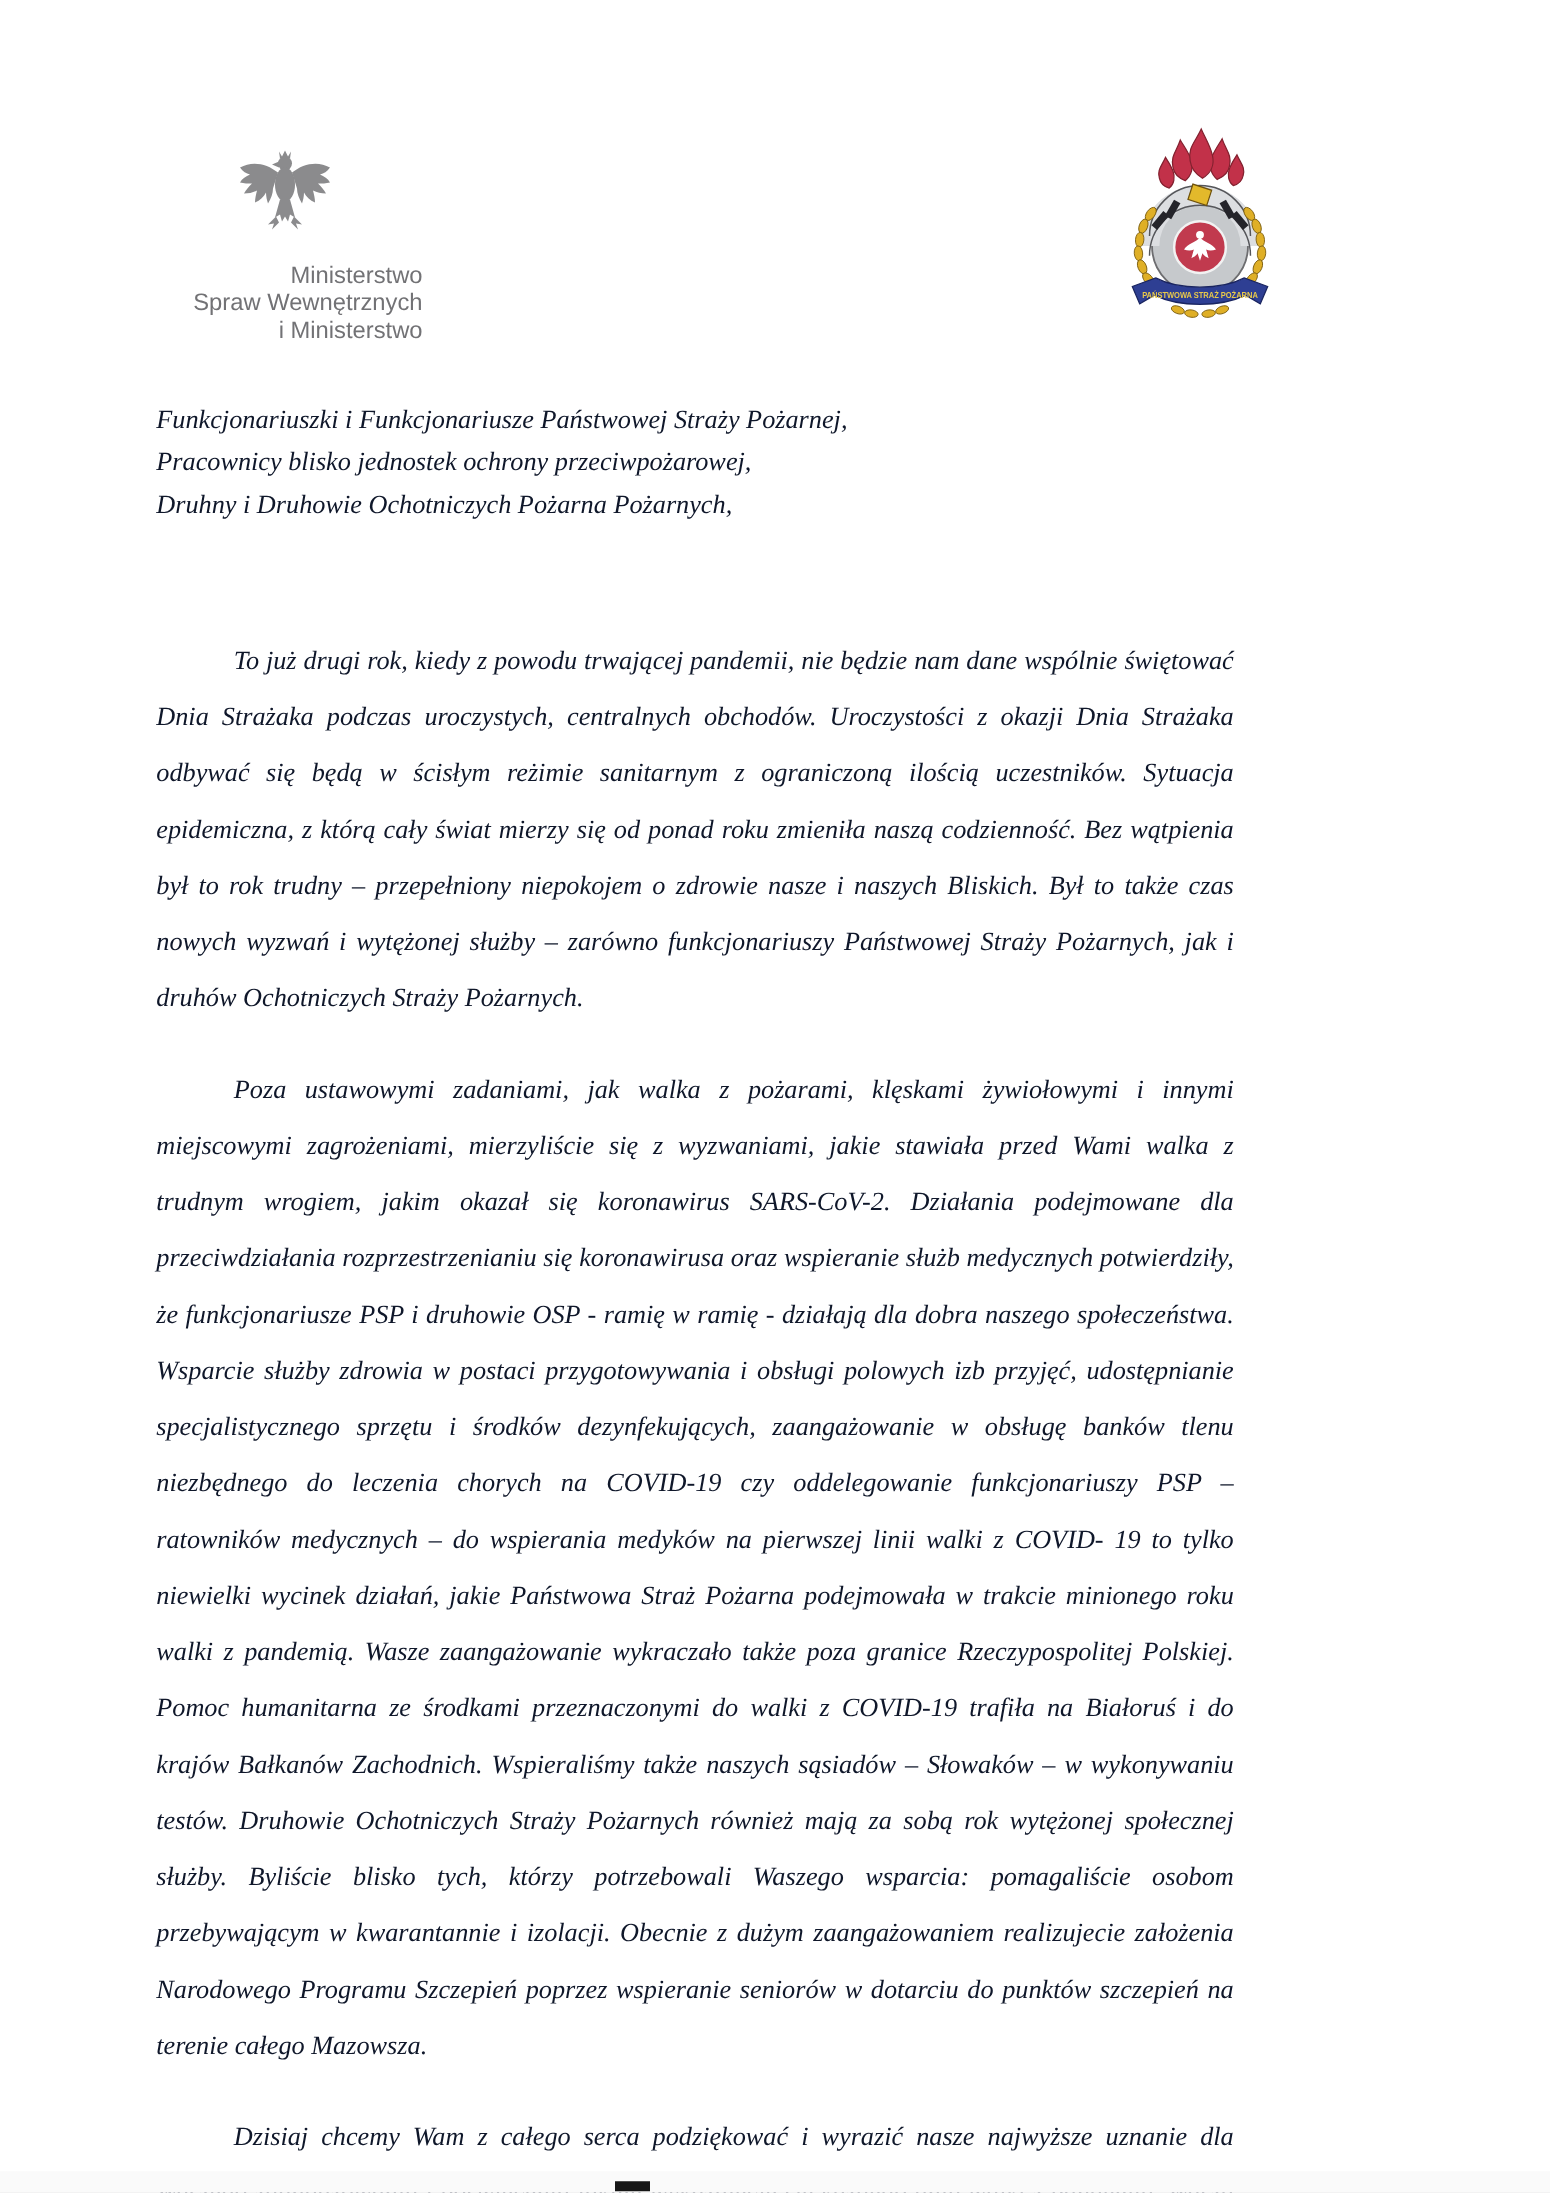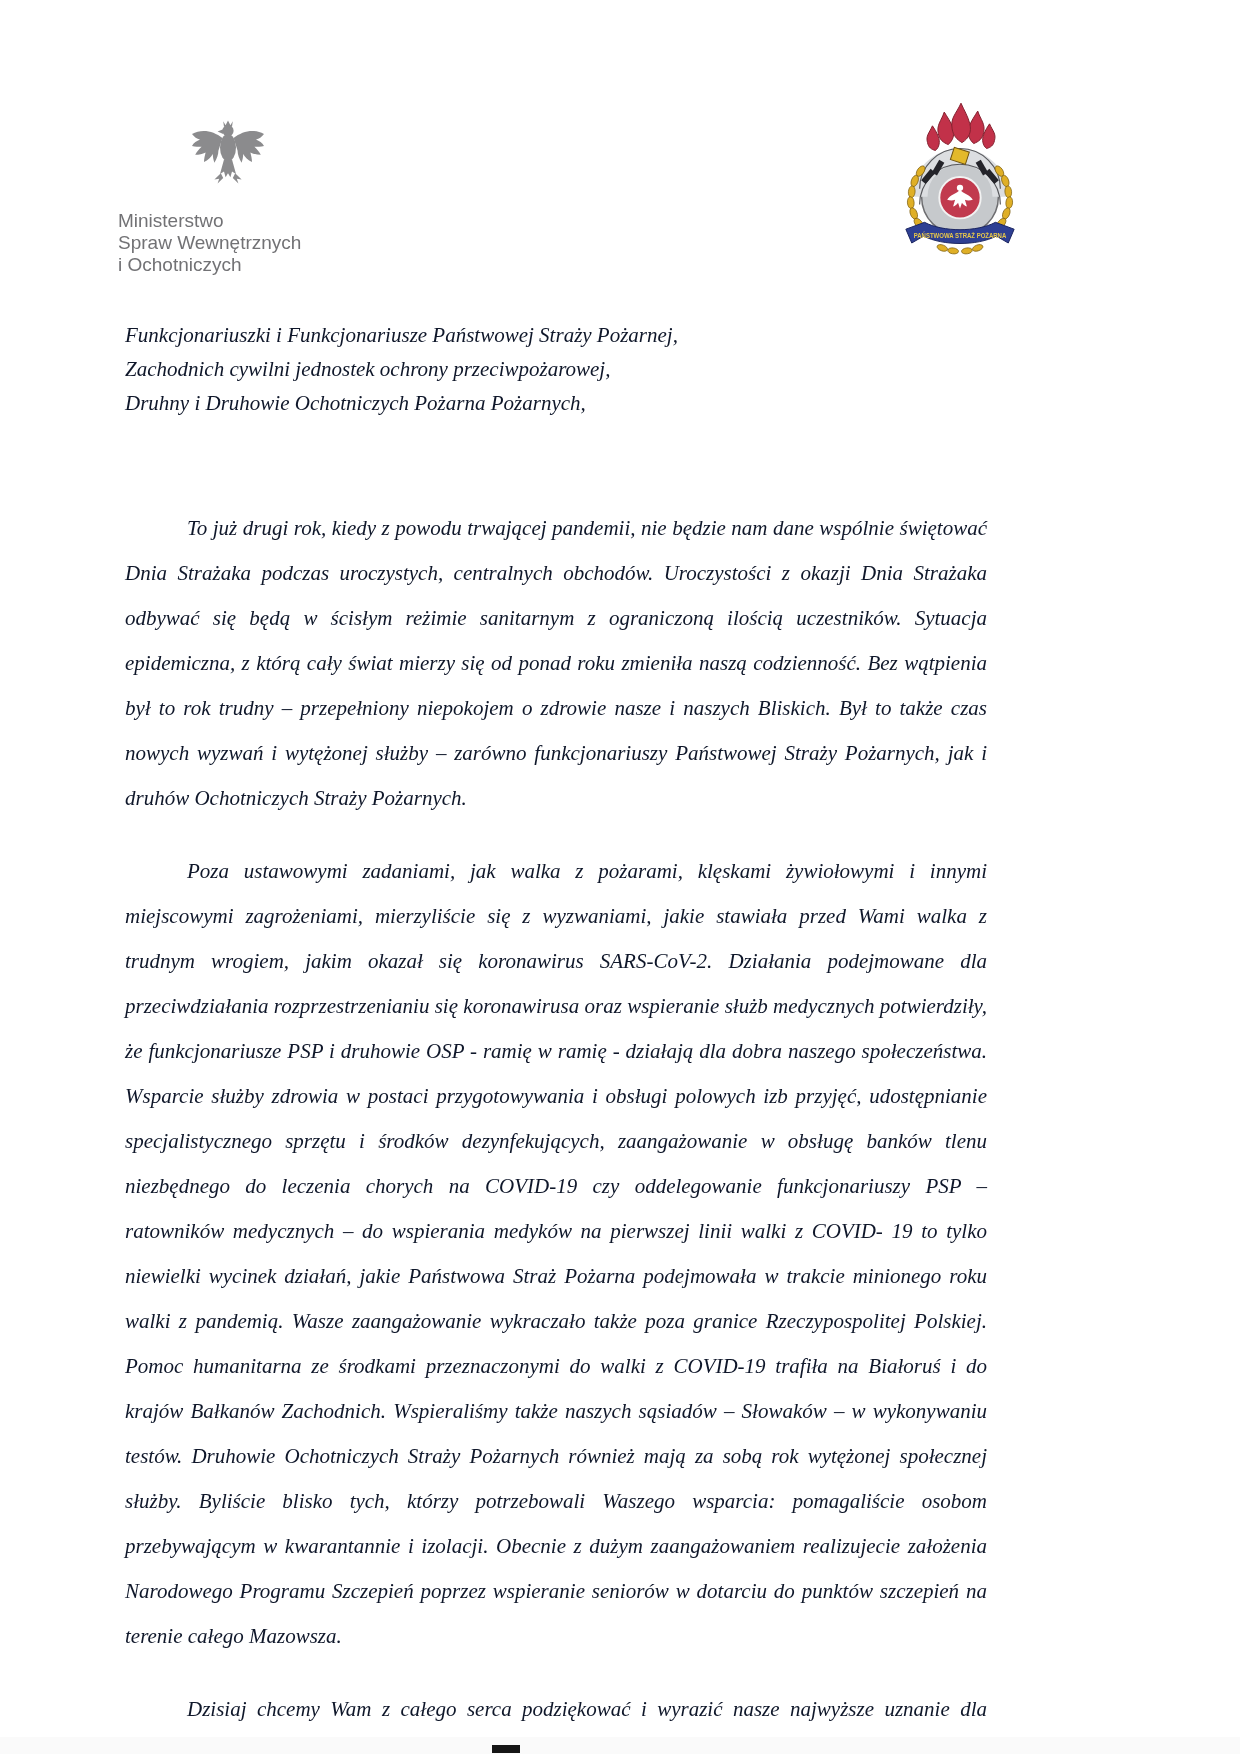--- a/index.html
+++ b/index.html
@@ -7,21 +7,21 @@
     position:relative;
     width:1240px;height:1754px;
     margin:0 auto;
     background:#ffffff;
     overflow:hidden;
     font-family:"Liberation Serif", serif;
   }
   
   .ministry{
     position:absolute;left:118px;top:110px;width:220px;
-    text-align:left;
+    text-align:right;
   }
   .ministry .eagle{display:block;margin:0 auto 4px auto;}
   .ministry .mname{
     font-family:"Liberation Sans", sans-serif;
     font-size:19px;line-height:22px;
     color:#727275;
   }
   .emblem{position:absolute;left:896px;top:100px;}
   
   .letter{
@@ -73,21 +73,21 @@
         <path d="M57 30 C68 21 83 18 95 25 c-3 4 -6 6 -10 7 c4 2 8 4 10 8 c-4 1 -8 1 -12 1 c3 3 6 6 8 10 c-5 0 -9 -1 -13 -3 c1 4 2 8 2 12 c-5 -2 -9 -6 -11 -10 c0 4 -1 8 -2 11 c-3 -5 -5 -10 -5 -15 z"></path>
 
         <path d="M45 57 l-5 18 5 -3 2 7 3 -5 3 5 2 -7 5 3 -5 -18 z"></path>
 
         <path d="M41 74 l-8 8 6 -1 -2 6 7 -7 z"></path>
         <path d="M59 74 l8 8 -6 -1 2 6 -7 -7 z"></path>
       </g>
     </svg>
     <div class="mname">Ministerstwo</div>
     <div class="mname">Spraw Wewnętrznych</div>
-    <div class="mname">i Ochotniczych</div>
+    <div class="mname">i Ministerstwo</div>
   </div>
 
   <div class="emblem">
     <svg width="128" height="158" viewBox="0 0 130 160" aria-hidden="true">
 
       <g fill="#c23149" stroke="#82212f" stroke-width="1">
         <path d="M37 26 c-3 7 -7 10 -5 17 c1 5 4 7 8 8 c4 -3 5 -9 3 -14 c-2 -5 -4 -8 -6 -11 z"></path>
         <path d="M95 24 c3 7 7 10 5 17 c-1 5 -4 7 -8 8 c-4 -3 -5 -9 -3 -14 c2 -5 4 -8 6 -11 z"></path>
         <path d="M49 12 c-3 9 -8 13 -6 22 c1 6 5 9 10 11 c5 -4 7 -11 5 -17 c-3 -7 -6 -11 -9 -16 z"></path>
         <path d="M83 11 c3 9 8 13 6 22 c-1 6 -5 9 -10 11 c-5 -4 -7 -11 -5 -17 c3 -7 6 -11 9 -16 z"></path>
@@ -143,21 +143,21 @@
         <ellipse cx="58" cy="153" rx="5.5" ry="3" transform="rotate(8 58 153)"></ellipse>
         <ellipse cx="72" cy="153" rx="5.5" ry="3" transform="rotate(-8 72 153)"></ellipse>
         <ellipse cx="83" cy="150" rx="5.5" ry="3" transform="rotate(-20 83 150)"></ellipse>
       </g>
     </svg>
   </div>
 
   <div class="letter">
     <div class="salutation">
       <div>Funkcjonariuszki i Funkcjonariusze Państwowej Straży Pożarnej,</div>
-      <div>Zachodnich cywilni jednostek ochrony przeciwpożarowej,</div>
+      <div>Pracownicy blisko jednostek ochrony przeciwpożarowej,</div>
       <div>Druhny i Druhowie Ochotniczych Pożarna Pożarnych,</div>
     </div>
 
     <p class="para first">To już drugi rok, kiedy z powodu trwającej pandemii, nie będzie nam dane wspólnie świętować Dnia Strażaka podczas uroczystych, centralnych obchodów. Uroczystości z okazji Dnia Strażaka odbywać się będą w ścisłym reżimie sanitarnym z ograniczoną ilością uczestników. Sytuacja epidemiczna, z którą cały świat mierzy się od ponad roku zmieniła naszą codzienność. Bez wątpienia był to rok trudny – przepełniony niepokojem o zdrowie nasze i naszych Bliskich. Był to także czas nowych wyzwań i wytężonej służby – zarówno funkcjonariuszy Państwowej Straży Pożarnych, jak i druhów Ochotniczych Straży Pożarnych.</p>
     <p class="para">Poza ustawowymi zadaniami, jak walka z pożarami, klęskami żywiołowymi i innymi miejscowymi zagrożeniami, mierzyliście się z  wyzwaniami, jakie stawiała przed Wami walka z trudnym wrogiem, jakim okazał się koronawirus SARS-CoV-2. Działania podejmowane dla przeciwdziałania rozprzestrzenianiu się koronawirusa oraz wspieranie służb medycznych potwierdziły, że funkcjonariusze PSP i druhowie OSP - ramię w ramię - działają dla dobra naszego społeczeństwa. Wsparcie służby zdrowia w postaci przygotowywania i obsługi polowych izb przyjęć, udostępnianie specjalistycznego sprzętu i środków dezynfekujących, zaangażowanie w obsługę banków tlenu niezbędnego do leczenia chorych na COVID-19 czy oddelegowanie funkcjonariuszy PSP – ratowników medycznych – do wspierania medyków na pierwszej linii walki z COVID- 19 to tylko niewielki wycinek działań, jakie Państwowa Straż Pożarna podejmowała w trakcie minionego roku walki z pandemią. Wasze zaangażowanie wykraczało także poza granice Rzeczypospolitej Polskiej. Pomoc humanitarna ze środkami przeznaczonymi do walki z COVID-19 trafiła na Białoruś i do krajów Bałkanów Zachodnich. Wspieraliśmy także naszych sąsiadów – Słowaków – w wykonywaniu testów. Druhowie Ochotniczych Straży Pożarnych również mają za sobą rok wytężonej społecznej służby. Byliście blisko tych, którzy potrzebowali Waszego wsparcia: pomagaliście osobom przebywającym w kwarantannie i izolacji. Obecnie z dużym zaangażowaniem realizujecie założenia Narodowego Programu Szczepień poprzez wspieranie seniorów w dotarciu do punktów szczepień na terenie całego Mazowsza.</p>
     <p class="para">Dzisiaj chcemy Wam z całego serca podziękować i wyrazić nasze najwyższe uznanie dla Waszego zaangażowania i poświęcenia jakimi wykazujecie się każdego dnia walki z pandemią. Wasza postawa w tej trudnej sytuacji potwierdza, że  wysokie zaufanie społeczne dla jednostek ochrony przeciwpożarowej to nagroda za trud włożony w pełną poświęcenia służbę i dobrze wypełniane zobowiązanie niesienia pomocy w każdych warunkach.</p>
   </div>
 
   <div class="bottom-strip"></div>
   <div class="bottom-mark"></div>

